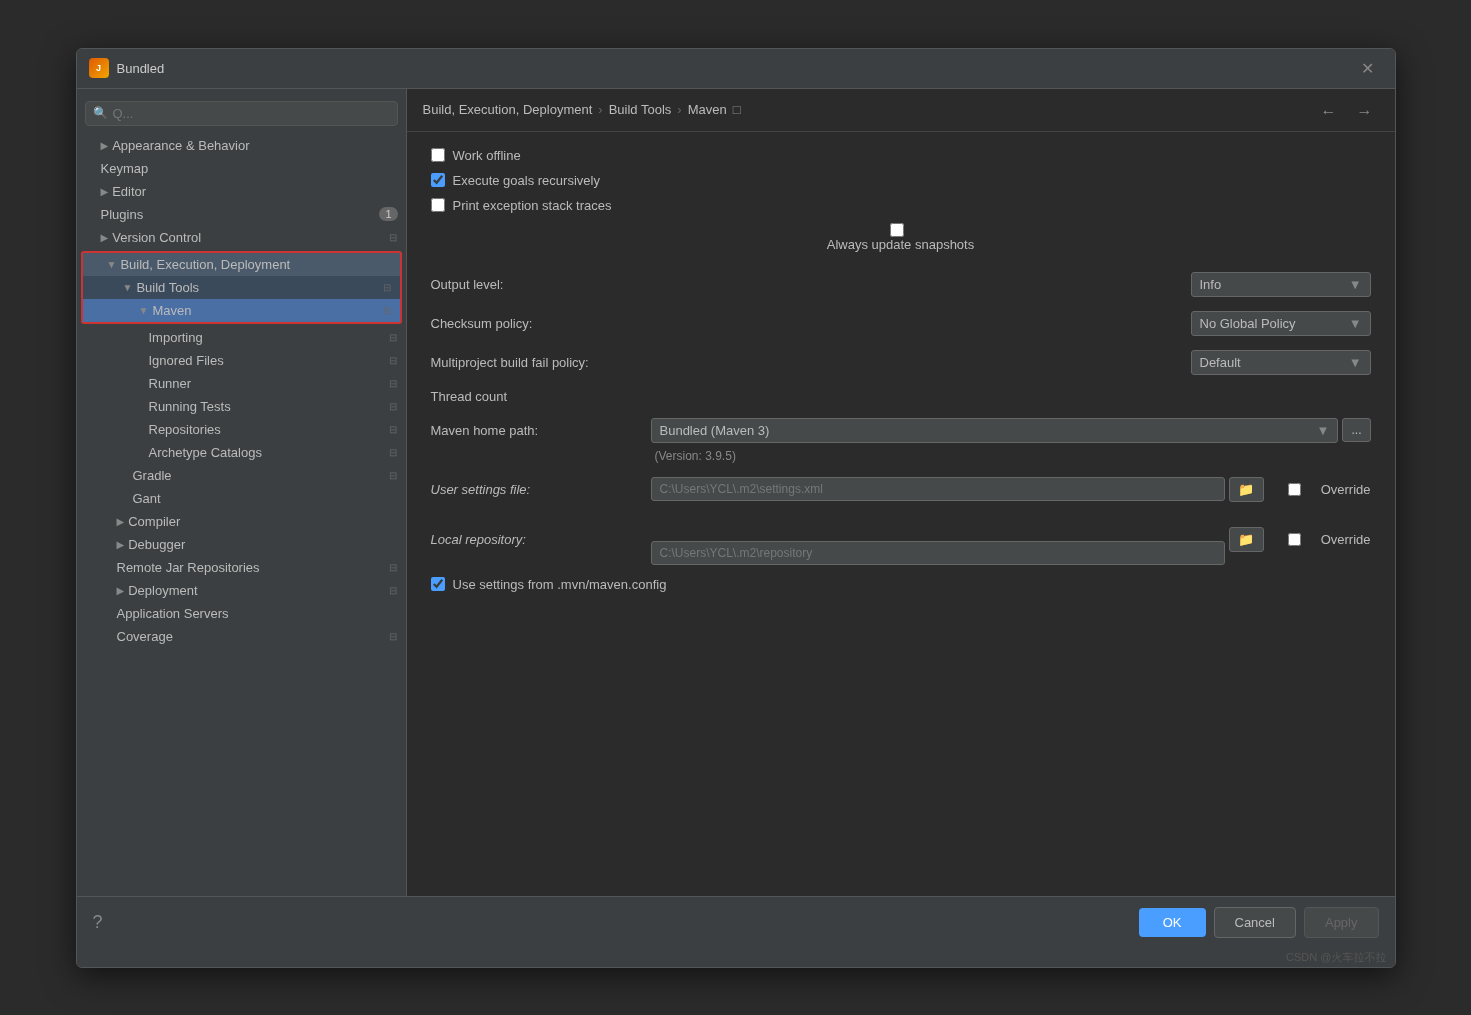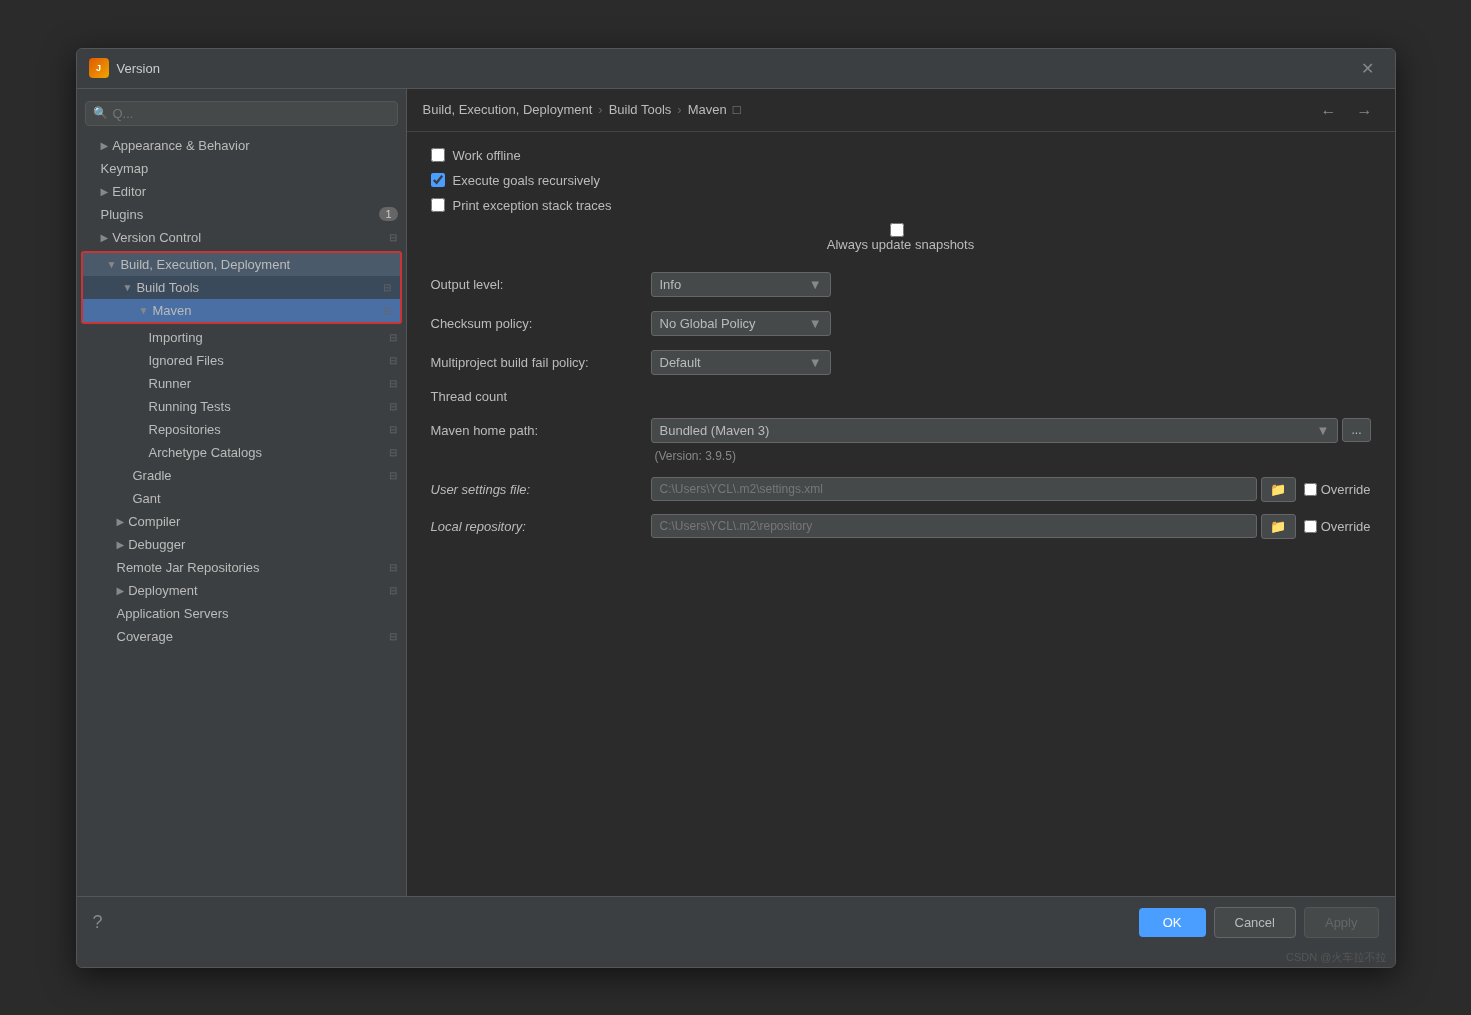--- a/index.html
+++ b/index.html
@@ -163,21 +163,21 @@
       display: flex;
       align-items: center;
       margin-bottom: 14px;
     }
     .form-label {
       width: 220px;
       color: #bbbbbb;
       font-size: 13px;
       flex-shrink: 0;
     }
-    .form-control-area { flex: 1; display: flex; align-items: center; gap: 6px; }
+    .form-control-area { flex: 1; display: flex; align-items: center; gap: 6px; justify-content: flex-end; }
     .select-box {
       background: #45494a;
       border: 1px solid #666;
       border-radius: 3px;
       color: #bbbbbb;
       font-size: 13px;
       padding: 4px 8px;
       cursor: pointer;
       display: flex;
       align-items: center;
@@ -244,21 +244,21 @@
     .file-browse-btn {
       background: #45494a;
       border: 1px solid #666;
       border-radius: 3px;
       color: #bbbbbb;
       padding: 4px 8px;
       cursor: pointer;
       margin-left: 4px;
       font-size: 13px;
     }
-    .override-check { display: flex; align-items: center; margin-left: 8px; gap: 4px; color: #bbbbbb; font-size: 13px; }
+    .override-check { display: flex; align-items: center; margin-left: 24px; gap: 20px; color: #bbbbbb; font-size: 13px; }
     
     .dialog-footer {
       height: 52px;
       background: #3c3f41;
       border-top: 1px solid #555;
       display: flex;
       align-items: center;
       padding: 0 16px;
       flex-shrink: 0;
     }
@@ -303,21 +303,21 @@
   </style>
 </head>
 <body>
 
 <div class="dialog">
 
   <div class="title-bar">
     <div class="title-bar-icon">
       <span style="font-size:9px;font-weight:bold;">J</span>
     </div>
-    <span class="title-bar-text">Version</span>
+    <span class="title-bar-text">Bundled</span>
     <span class="title-bar-close">✕</span>
   </div>
 
   <div class="main-content">
 
     <div class="sidebar">
 
       <div class="search-box">
         <span class="search-icon-text">🔍</span>
         <input type="text" placeholder="Q..." style="">
@@ -506,28 +506,32 @@
           <input type="text" class="text-input file-input" style="flex: 1 1 0%; color: rgb(119, 119, 119);" value="C:\Users\YCL\.m2\settings.xml">
           <button class="file-browse-btn">📁</button>
           <div class="override-check">
             <input type="checkbox" id="override1" style="">
             <label for="override1">Override</label>
           </div>
         </div>
 
         <div class="file-row">
           <span class="file-label">Local repository:</span>
-          <input type="text" class="text-input file-input" style="flex: 1 1 0%; color: rgb(119, 119, 119);" value="C:\Users\YCL\.m2\repository">
+          <input type="text" class="text-input file-input" style="flex: 1 1 0%; color: rgb(119, 119, 119); margin-top: 27px;" value="C:\Users\YCL\.m2\repository">
           <button class="file-browse-btn">📁</button>
           <div class="override-check">
             <input type="checkbox" id="override2" style="">
             <label for="override2">Override</label>
           </div>
         </div>
 
+        <div class="checkbox-row">
+          <input type="checkbox" id="use-settings" checked="" style="">
+          <label class="checkbox-label" for="use-settings">Use settings from .mvn/maven.config</label>
+        </div>
       </div>
     </div>
   </div>
 
   <div class="dialog-footer">
     <span class="footer-help">?</span>
     <div class="footer-spacer"></div>
     <button class="btn-ok">OK</button>
     <button class="btn-cancel">Cancel</button>
     <button class="btn-apply">Apply</button>

